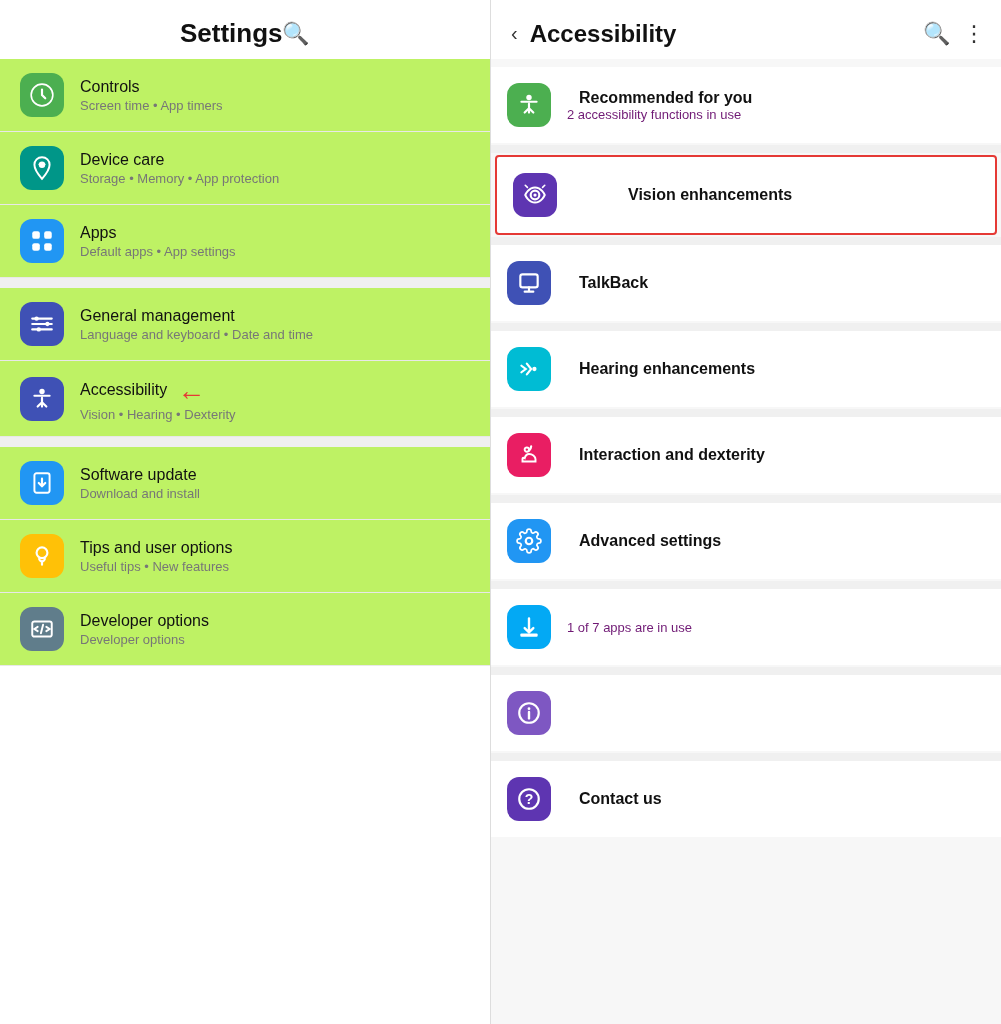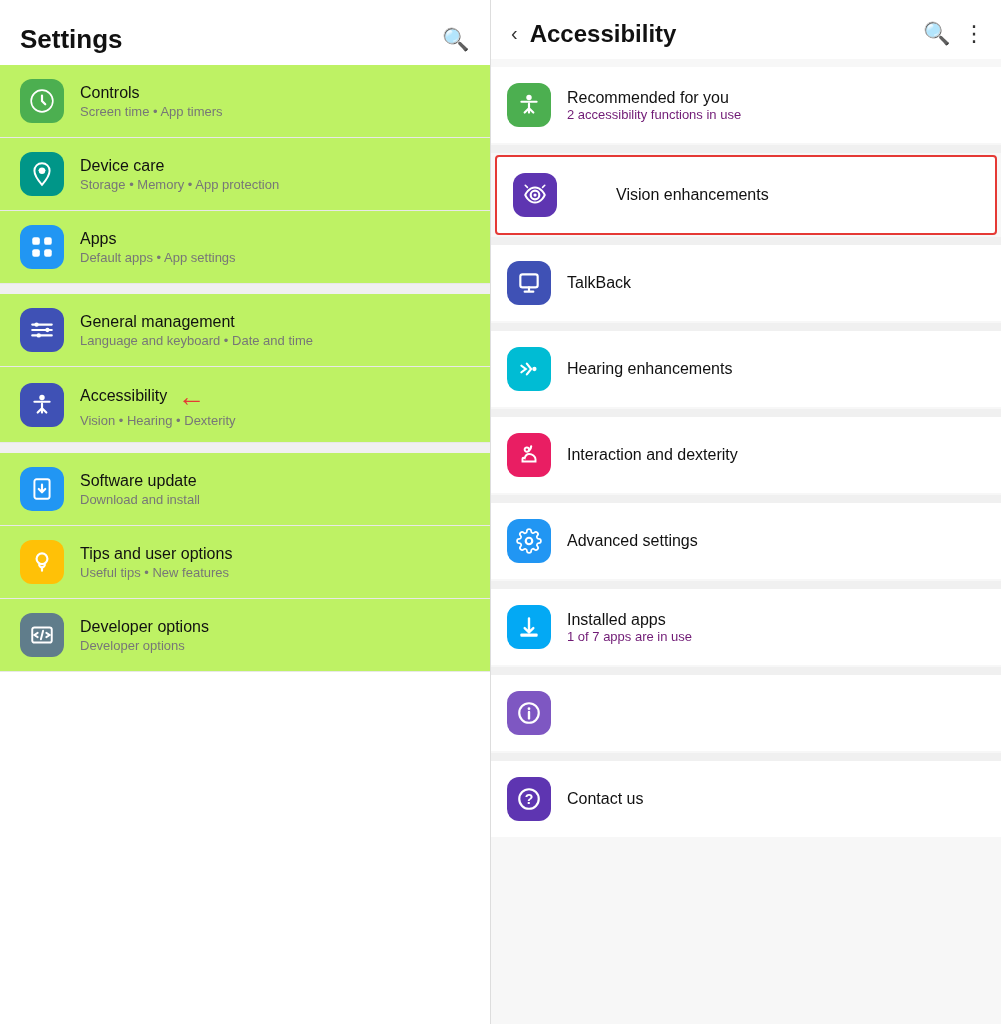--- a/index.html
+++ b/index.html
@@ -17,22 +17,22 @@
       width: 490px;
       background: #fff;
       display: flex;
       flex-direction: column;
       overflow: hidden;
     }
 
     .panel-header {
       display: flex;
       align-items: center;
-      justify-content: space-between;
-      padding: 24px 20px 10px 20px;
+      justify-content: center;
+      padding: 18px 20px 10px 20px;
     }
 
     .panel-title {
       font-size: 26px;
       font-weight: 700;
       color: #111;
     }
 
     .header-icon {
       font-size: 22px;
@@ -180,22 +180,23 @@
       font-size: 20px;
       color: #fff;
     }
 
     .acc-text {
       flex: 1;
     }
 
     .acc-title {
       font-size: 16px;
-      font-weight: 400;
+      font-weight: 700;
       color: #111;
+      margin-left: 12px;
     }
 
     .acc-subtitle {
       font-size: 13px;
       color: #701a75;
     }
 
     .acc-separator {
       height: 8px;
       background: #f0f0f0;
@@ -451,21 +452,20 @@
     <div class="acc-separator"></div>
 
     <div class="acc-item">
       <div class="acc-icon bg-light-blue">
         <svg width="26" height="26" viewBox="0 0 24 24" fill="white">
           <path d="M12 4v12M8 13l4 4 4-4" stroke="white" stroke-width="2.2" stroke-linecap="round" fill="none"></path>
           <rect x="4" y="18" width="16" height="3" rx="1" fill="white"></rect>
         </svg>
       </div>
       <div class="acc-text">
-        <div class="acc-title">Installed apps</div>
         <div class="acc-subtitle">1 of 7 apps are in use</div>
       </div>
     </div>
 
     <div class="acc-separator"></div>
 
     <div class="acc-item">
       <div class="acc-icon bg-purple">
         <svg width="26" height="26" viewBox="0 0 24 24" fill="white">
           <circle cx="12" cy="12" r="9" fill="none" stroke="white" stroke-width="2"></circle>

